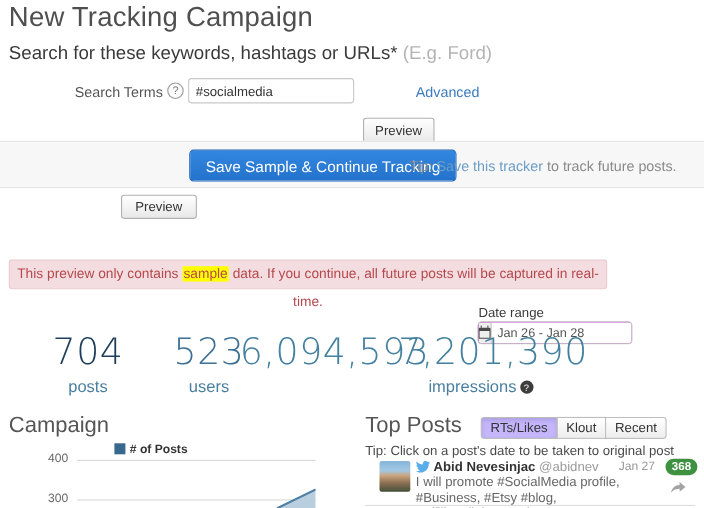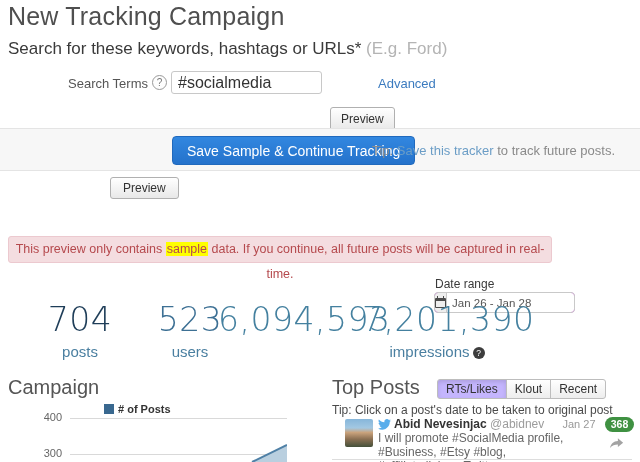--- a/index.html
+++ b/index.html
@@ -21,21 +21,21 @@
     position:absolute; left:60px; width:88px; top:6px; text-align:right;
     font-size:13px; color:#555;
   }
   .help-circle {
     position:absolute; left:152px; top:5px; width:15px; height:15px; border:1px solid #9a9a9a;
     border-radius:50%; font-size:10px; color:#777; text-align:center; line-height:13px;
     background:#fdfdfd;
   }
   .search-input {
     position:absolute; left:171px; top:1px; width:151px; height:23px;
-    border:1px solid #c8c8c8; border-radius:3px; padding:0 6px; font-size:16px; color:#333;
+    border:1px solid #c8c8c8; border-radius:3px; padding:0 6px; font-size:12px; color:#333;
     font-family:"Liberation Sans", sans-serif;
   }
   .btn-default {
     background:linear-gradient(#ffffff, #e8e8e8); border:1px solid #b0b0b0; border-radius:3px;
     color:#333; font-size:12px; padding:3px 10px; font-family:"Liberation Sans", sans-serif;
     cursor:pointer;
     margin-top:37px;
   }
   .search-preview { position:absolute; left:330px; top:0; height:24px; }
   .advanced-link { position:absolute; left:378px; top:6px; font-size:13px; color:#3b7bbf; text-decoration:none; }

